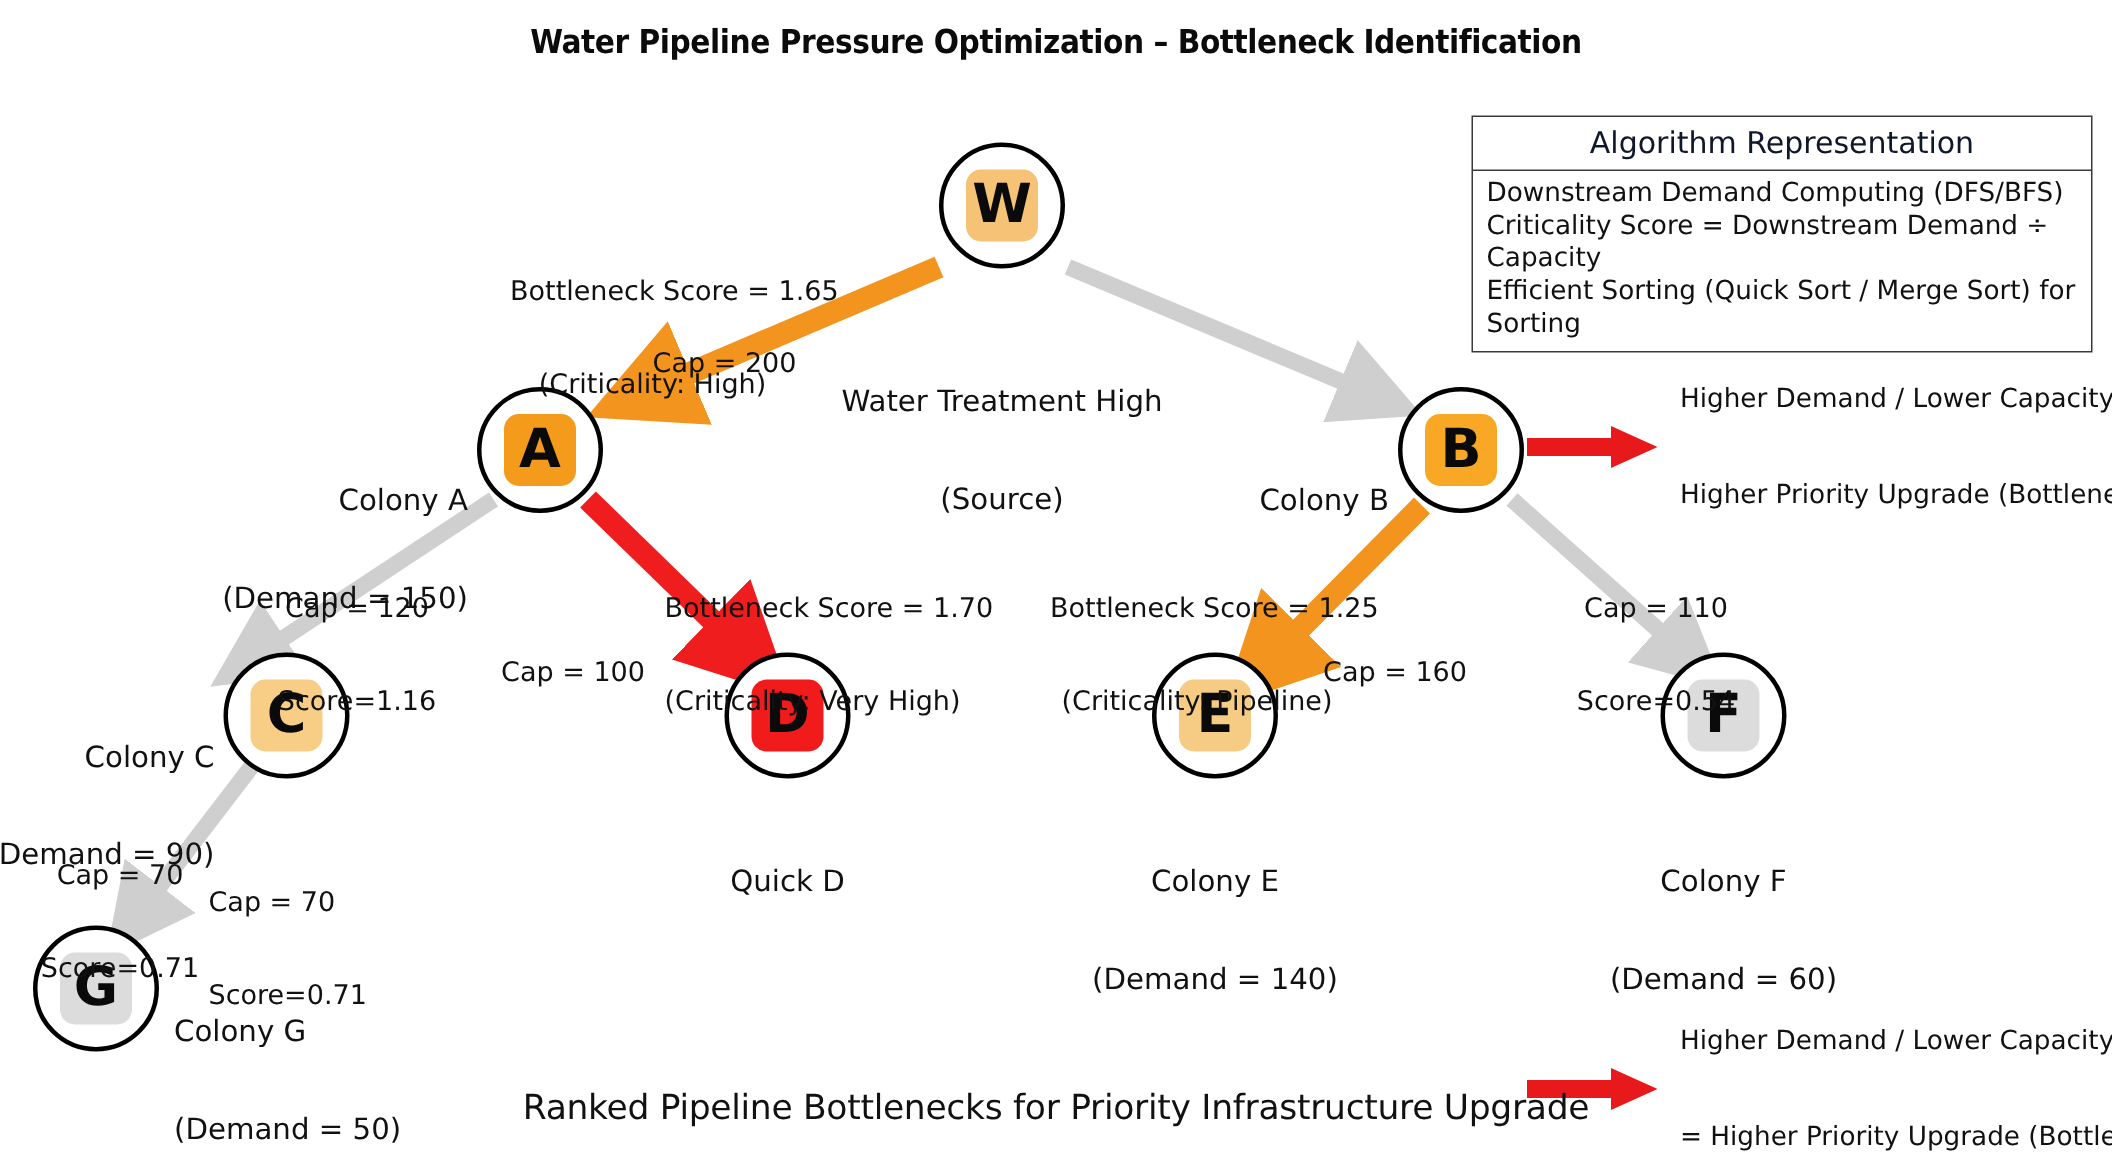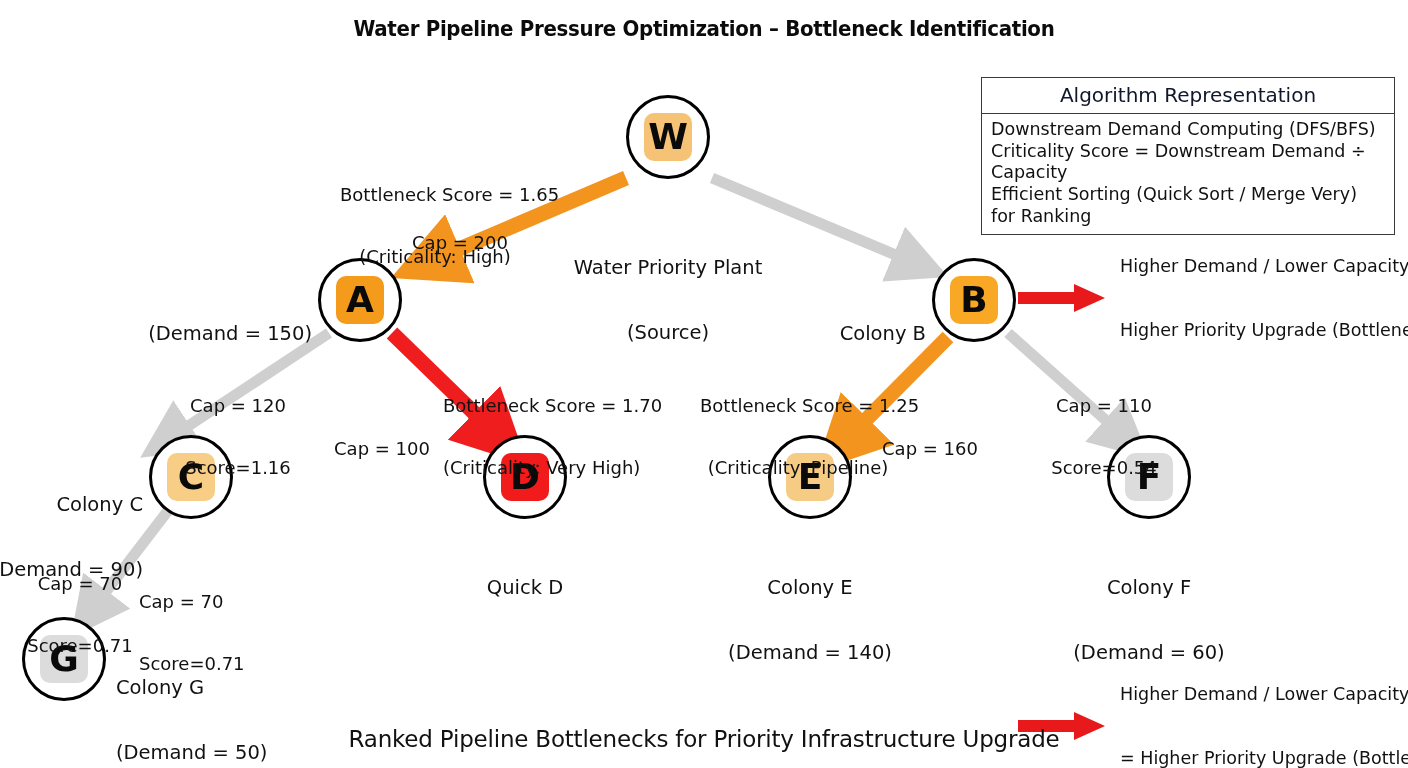--- a/index.html
+++ b/index.html
@@ -77,28 +77,29 @@
 
     <line x1="1008" y1="333" x2="1128" y2="440" stroke="#cfcfcf" stroke-width="11" marker-end="url(#ah-low)"></line>
 
     <line x1="170" y1="508" x2="88" y2="615" stroke="#cfcfcf" stroke-width="11" marker-end="url(#ah-low)"></line>
   </svg>
 
   <div class="node" style="left:626px;top:95px;">
     <div class="badge" style="background:#f5c276;">W</div>
   </div>
   <div class="nlabel ctr" style="left:556px;top:213px;width:224px;">
-    <div>Water Priority Plant</div>
+    <div>Water Treatment High</div>
     <div>(Source)</div>
   </div>
 
   <div class="node" style="left:318px;top:258px;">
     <div class="badge" style="background:#f59b1c;">A</div>
   </div>
   <div class="nlabel rt" style="left:90px;top:279px;width:222px;">
+    <div>Colony A</div>
     <div>(Demand = 150)</div>
   </div>
 
   <div class="node" style="left:932px;top:258px;">
     <div class="badge" style="background:#f9a825;">B</div>
   </div>
   <div class="nlabel rt" style="left:706px;top:279px;width:220px;">
     <div>Colony B</div>
   </div>
 
@@ -138,21 +139,21 @@
   </div>
   <div class="nlabel" style="left:116px;top:633px;width:230px;">
     <div>Colony G</div>
     <div>(Demand = 50)</div>
   </div>
 
   <div class="elabel ctr" style="left:340px;top:144px;width:190px;">
     <div>Bottleneck Score = 1.65</div>
     <div>(Criticality: High)</div>
   </div>
-  <div class="elabel ctr" style="left:405px;top:192px;width:110px;">
+  <div class="elabel ctr" style="left:428px;top:192px;width:110px;">
     <div>Cap = 200</div>
   </div>
 
 
   <div class="elabel ctr" style="left:175px;top:355px;width:126px;">
     <div>Cap = 120</div>
     <div>Score=1.16</div>
   </div>
 
   <div class="elabel ctr" style="left:443px;top:355px;width:196px;text-align:right;">
@@ -183,21 +184,21 @@
   <div class="elabel" style="left:139px;top:551px;width:130px;">
     <div>Cap = 70</div>
     <div>Score=0.71</div>
   </div>
 
   <div class="legendbox">
     <div class="lhead">Algorithm Representation</div>
     <div class="lbody">
       <div>Downstream Demand Computing (DFS/BFS)</div>
       <div>Criticality Score = Downstream Demand ÷ Capacity</div>
-      <div>Efficient Sorting (Quick Sort / Merge Very) for Ranking</div>
+      <div>Efficient Sorting (Quick Sort / Merge Sort) for Sorting</div>
     </div>
   </div>
 
   <div class="legrow" style="left:1018px;top:213px;">
     <svg class="arrowkey" viewBox="0 0 88 34">
       <path d="M0,11 L56,11 L56,3 L87,17 L56,31 L56,23 L0,23 Z" fill="#e8191b"></path>
     </svg>
     <div class="legtext">
       <div>Higher Demand / Lower Capacity =</div>
       <div>Higher Priority Upgrade (Bottleneck)</div>

